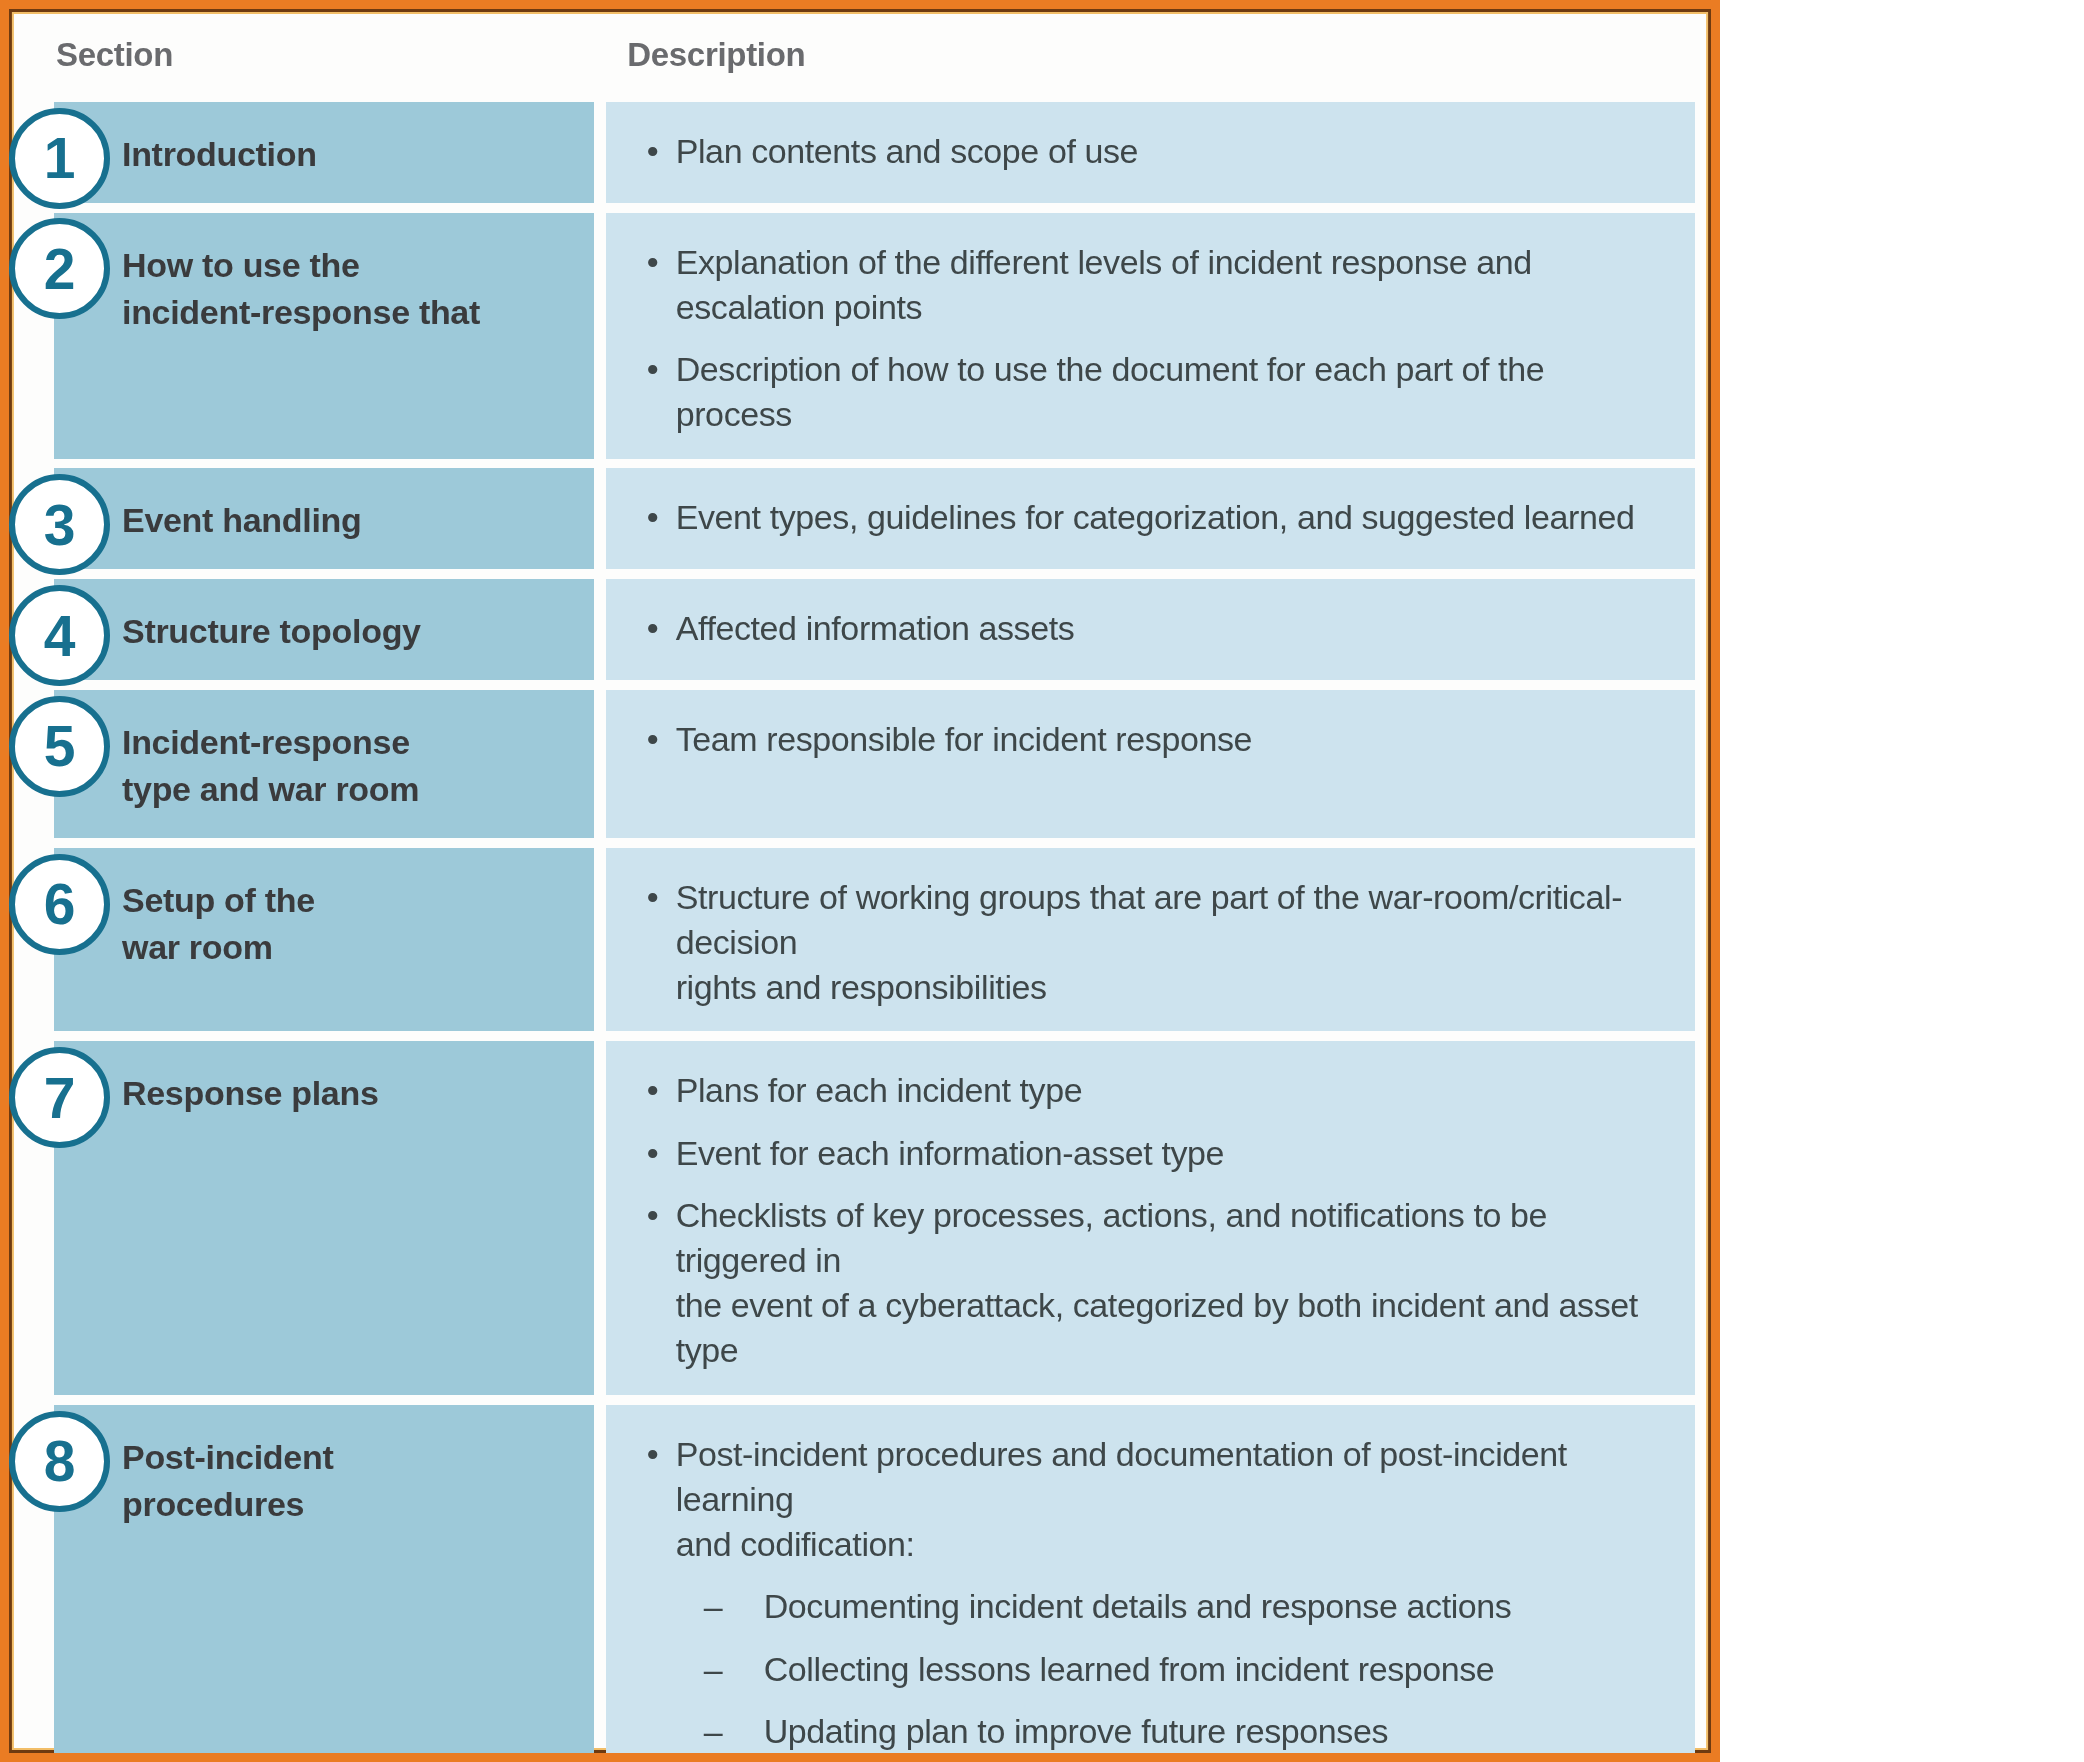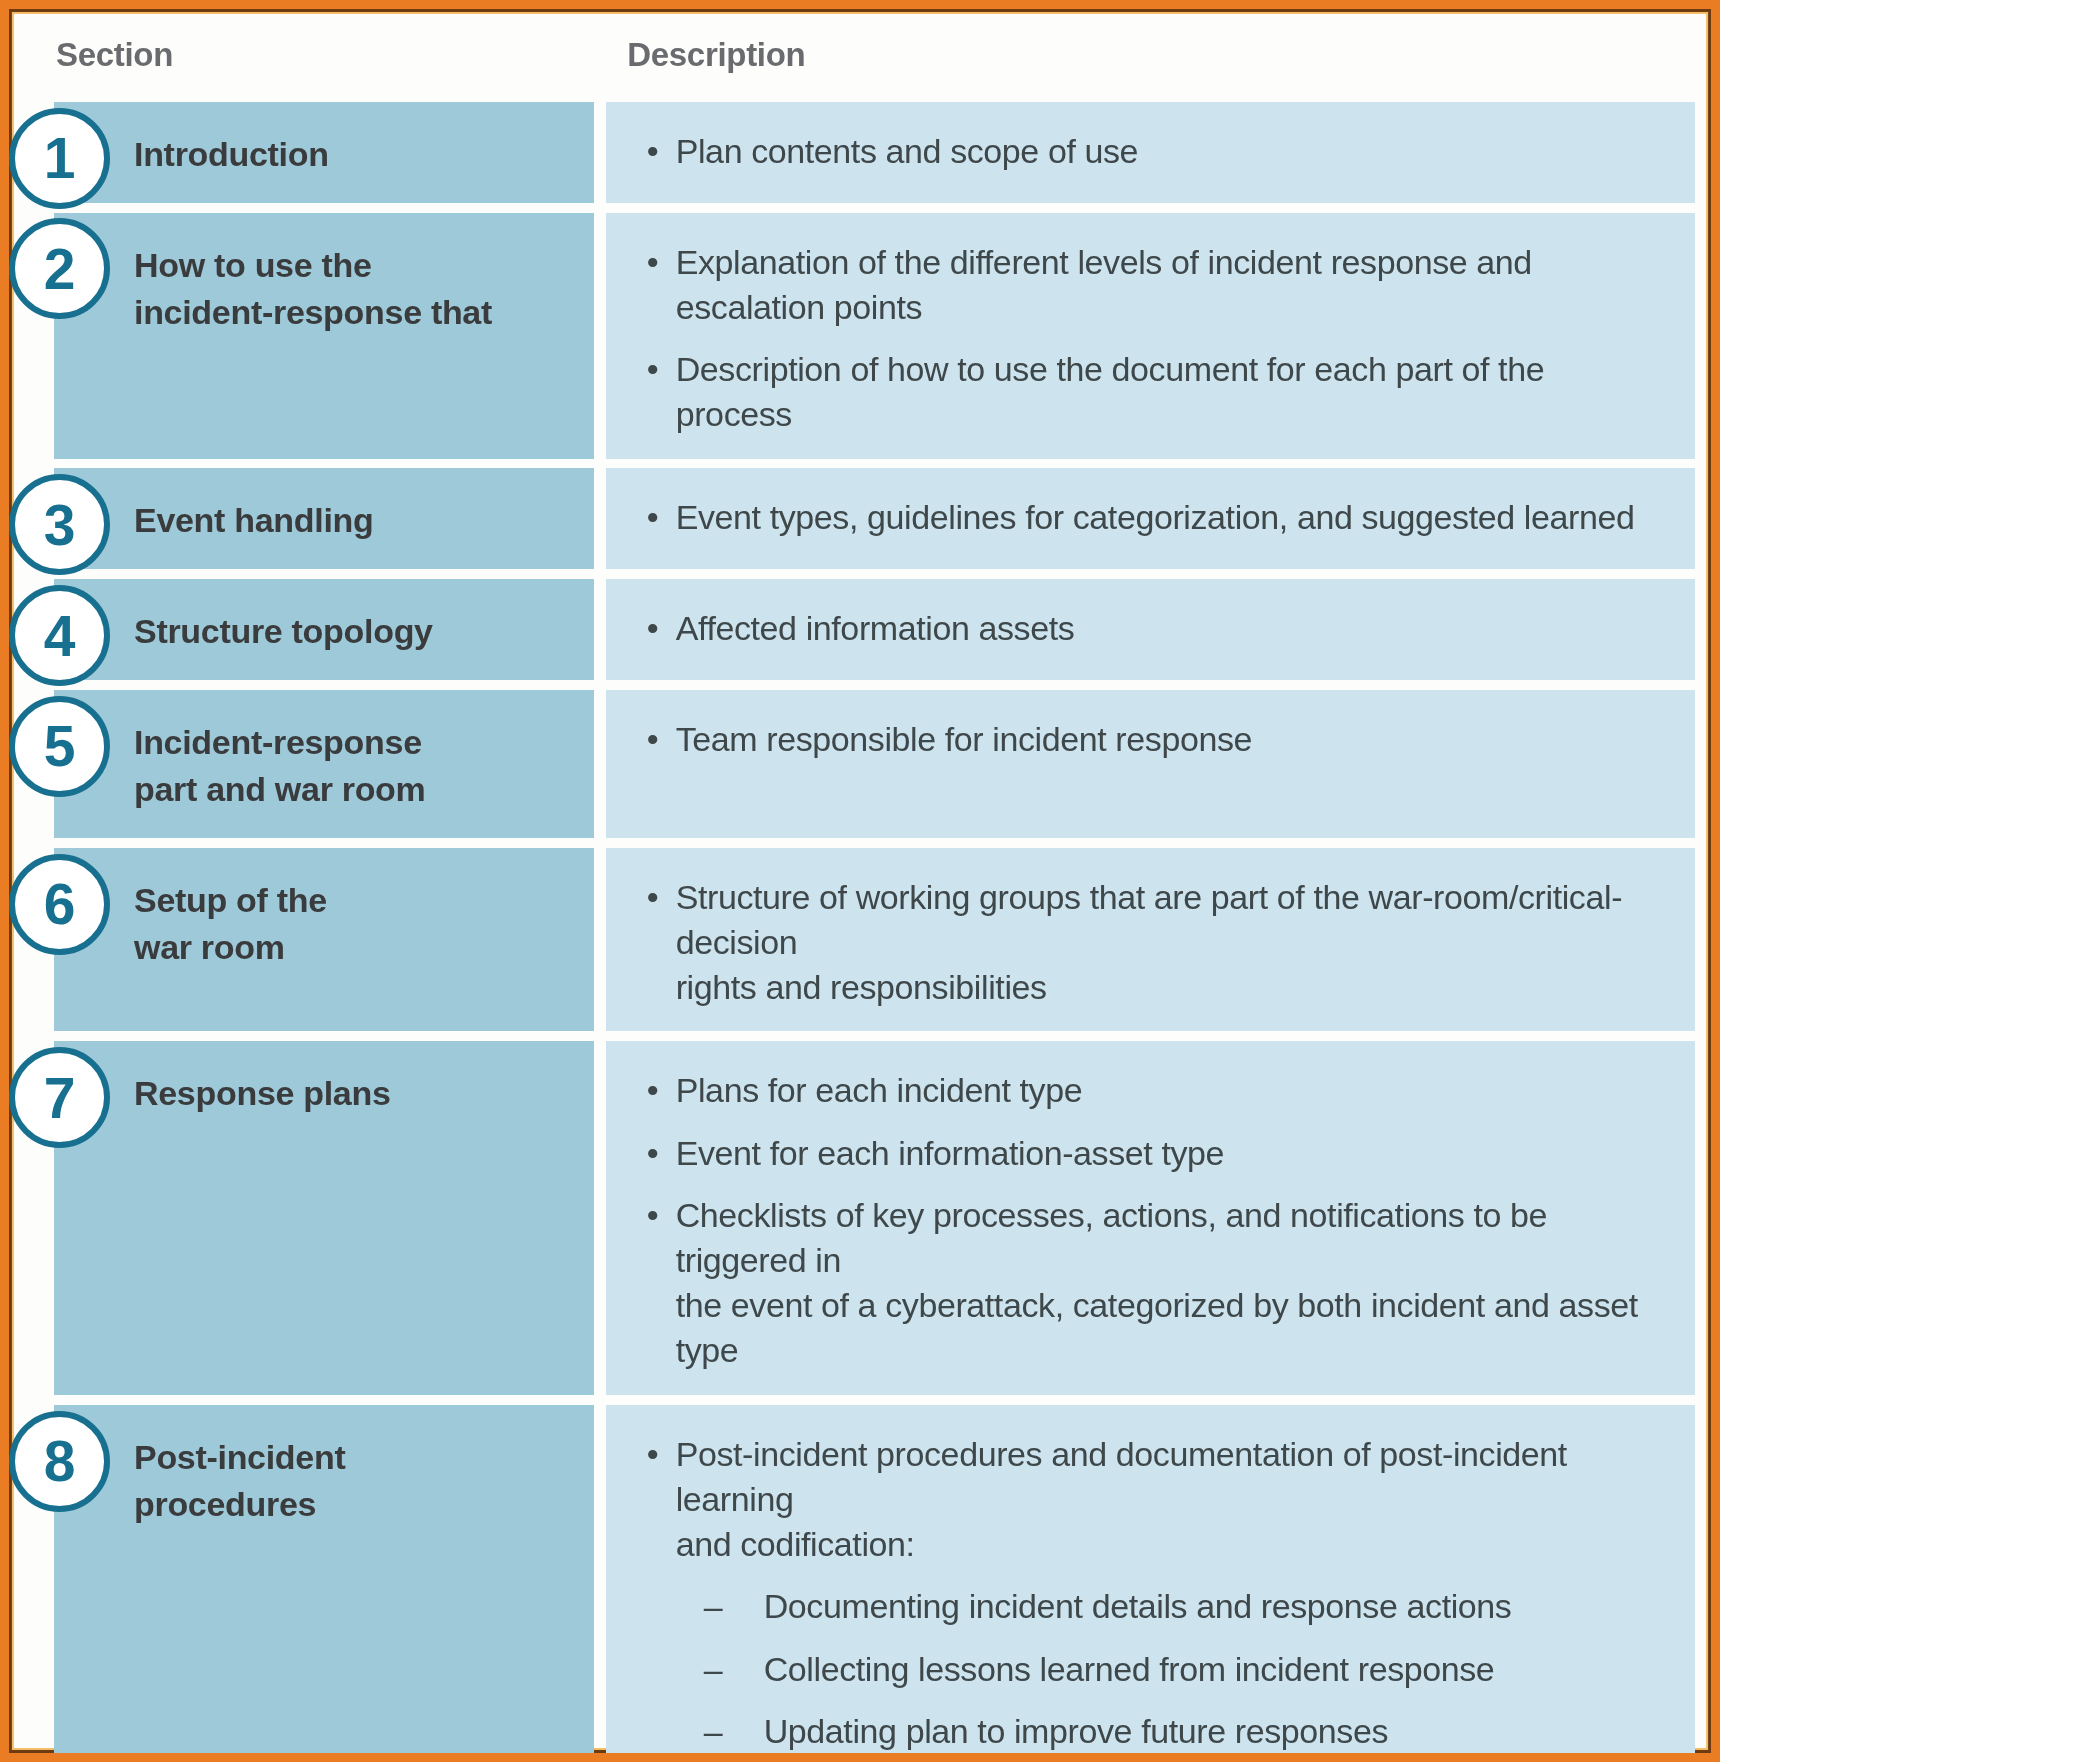--- a/index.html
+++ b/index.html
@@ -67,21 +67,20 @@
     font-size: 57px;
     color: var(--circle, #17708F);
   }
   .section-title {
     font-weight: bold;
     font-size: 34px;
     line-height: 47px;
     color: var(--title_text, #3A3B3D);
     letter-spacing: -0.3px;
     white-space: pre-line;
-    margin-left: 12px;
   }
   .desc-cell {
     background: var(--desc_bg, #CDE3EE);
     padding: 27px 35px 21.5px 41px;
   }
   .desc-list {
     margin: 0;
     padding: 0;
     list-style: none;
   }
@@ -152,21 +151,21 @@
   </div>
   <div class="desc-cell">
     <ul class="desc-list">
             <li class="bullet" data-marker="•">Affected information assets</li>
           </ul>
   </div>
 
   <div class="section-cell">
     <span class="num-badge">5</span>
     <div class="section-title">Incident-response
-part and war room</div>
+type and war room</div>
   </div>
   <div class="desc-cell">
     <ul class="desc-list">
             <li class="bullet" data-marker="•">Team responsible for incident response</li>
           </ul>
   </div>
 
   <div class="section-cell">
     <span class="num-badge">6</span>
     <div class="section-title">Setup of the

